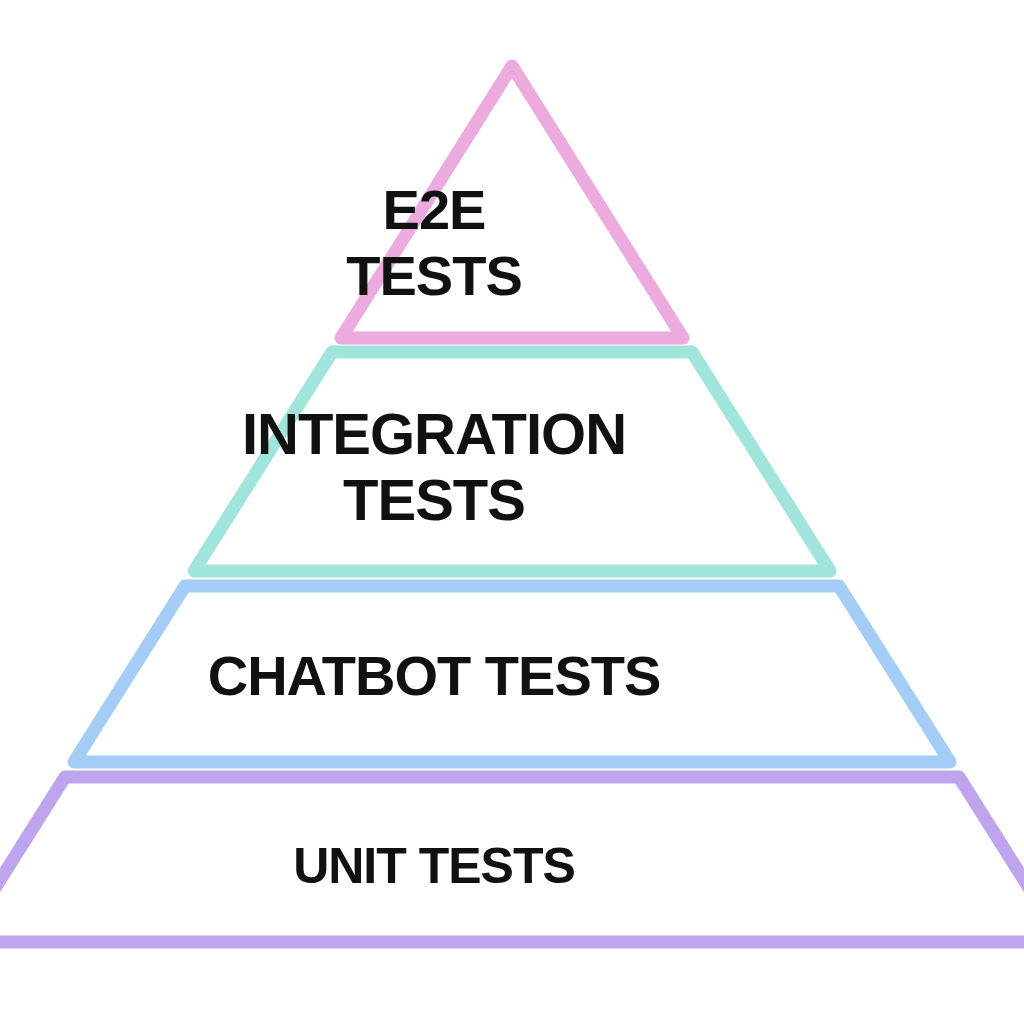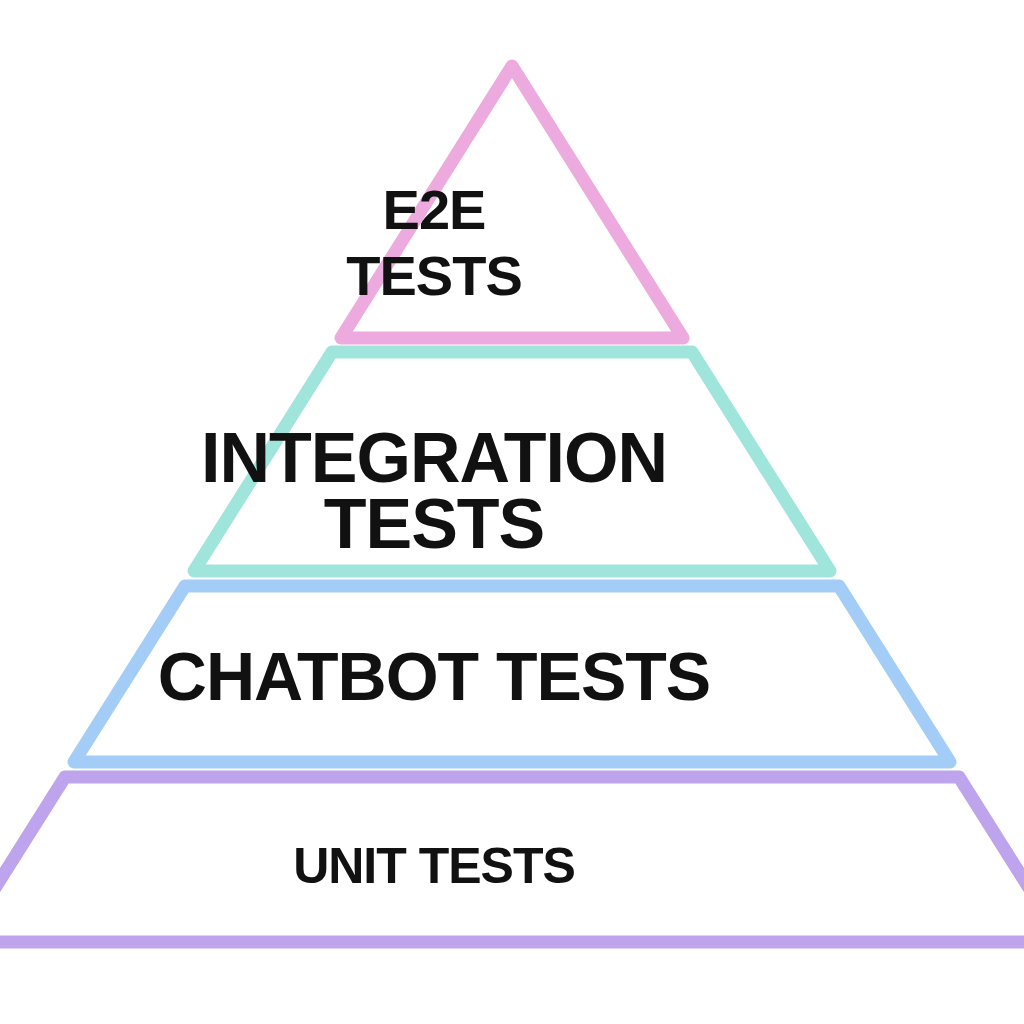--- a/index.html
+++ b/index.html
@@ -25,22 +25,22 @@
     position: absolute;
     left: 0;
     right: 0;
     text-align: center;
     font-weight: 700;
     color: #111111;
     letter-spacing: -1px;
     white-space: nowrap;
   }
   .label-e2e         { top: 177px; font-size: 56px; line-height: 66px; }
-  .label-integration { top: 401px; font-size: 70px; line-height: 66px; margin-top: 24px; }
-  .label-chatbot     { top: 645px; font-size: 68px; line-height: 62px; }
+  .label-integration { top: 401px; font-size: 58px; line-height: 66px; }
+  .label-chatbot     { top: 645px; font-size: 56px; line-height: 62px; }
   .label-unit        { top: 835px; font-size: 50px; line-height: 62px; }
   .label-line { display: block; }
 </style>
 </head>
 <body>
 
 <div class="stage">
 
   <svg width="1024" height="1024" viewBox="0 0 1024 1024">
 

